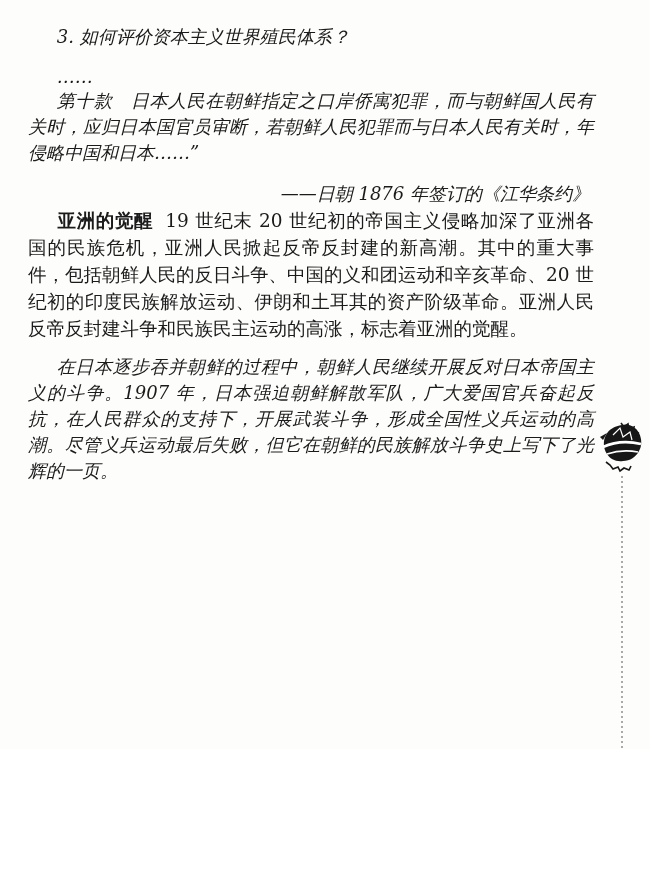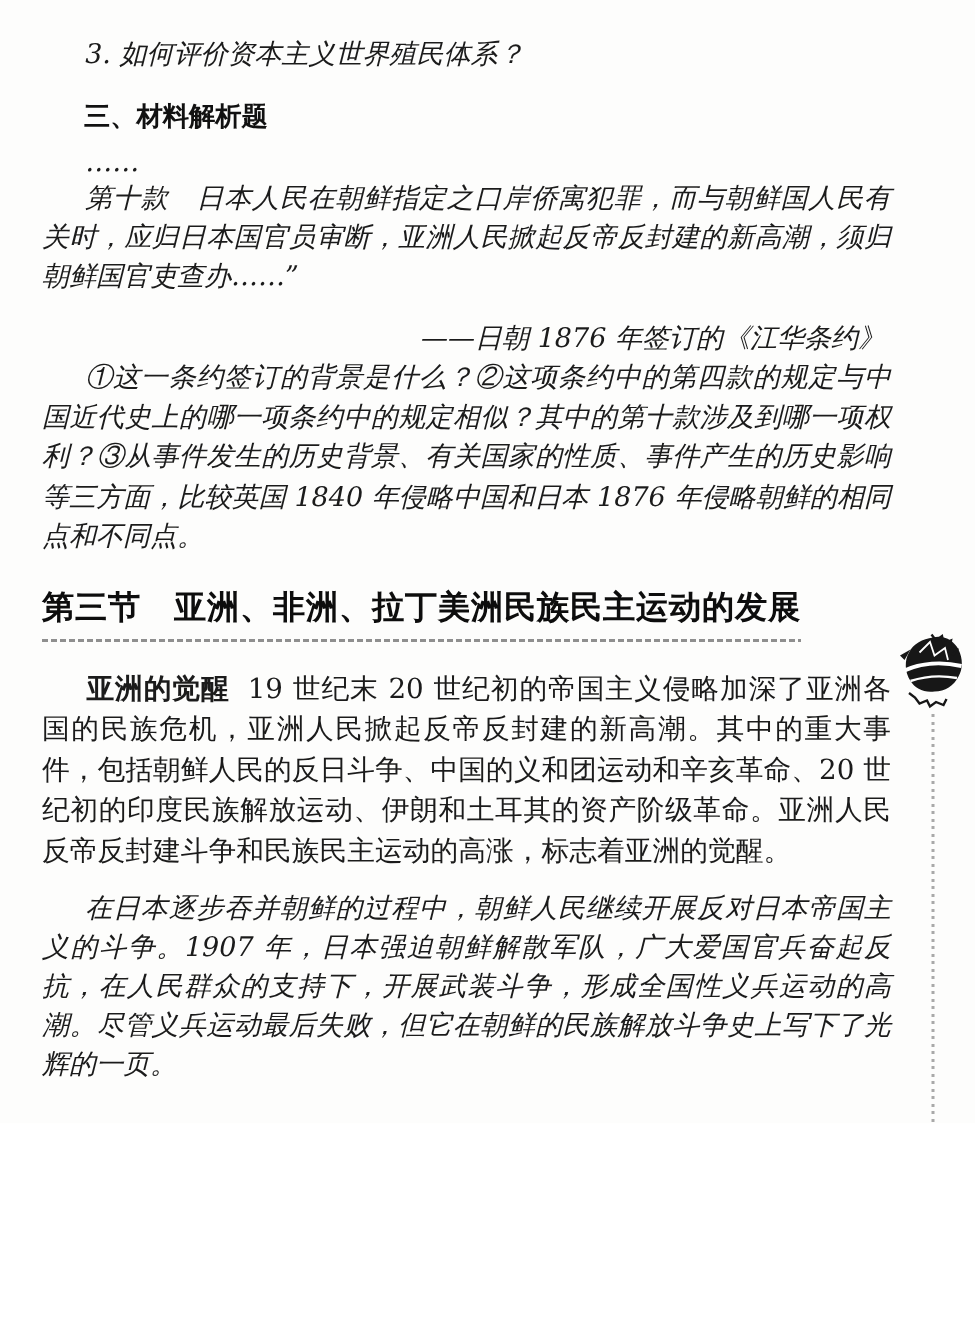--- a/index.html
+++ b/index.html
@@ -77,37 +77,30 @@
   }
 </style>
 </head>
 <body>
 
 <div class="page">
   <div class="content">
 
     <p class="kai indent q3">3. 如何评价资本主义世界殖民体系？</p>
 
-    <h3 class="hei exercise-type">三、材料解析题</h3>
 
 
     <p class="kai indent ellipsis-line">……</p>
 
-    <p class="kai indent">第十款　日本人民在朝鲜指定之口岸侨寓犯罪，而与朝鲜国人民有关时，应归日本国官员审断，亚洲人民掀起反帝反封建的新高潮，须归朝鲜国官吏查办……”</p>
+    <p class="kai indent">第十款　日本人民在朝鲜指定之口岸侨寓犯罪，而与朝鲜国人民有关时，应归日本国官员审断，若朝鲜人民犯罪而与日本人民有关时，年侵略中国和日本……”</p>
 
     <p class="kai attribution">——日朝 1876 年签订的《江华条约》</p>
 
 
-    <p class="kai indent questions">①这一条约签订的背景是什么？②这项条约中的第四款的规定与中国近代史上的哪一项条约中的规定相似？其中的第十款涉及到哪一项权利？③从事件发生的历史背景、有关国家的性质、事件产生的历史影响等三方面，比较英国 1840 年侵略中国和日本 1876 年侵略朝鲜的相同点和不同点。</p>
 
-    <div class="heading-block">
-      <h2 style="margin:0; font-weight:normal;">
-        <span class="section-heading">第三节　亚洲、非洲、拉丁美洲民族民主运动的发展</span>
-      </h2>
-    </div>
 
     <p class="song indent">
       <span class="hei lead-term">亚洲的觉醒</span><span>19 世纪末 20 世纪初的帝国主义侵略加深了亚洲各国的民族危机，亚洲人民掀起反帝反封建的新高潮。其中的重大事件，包括朝鲜人民的反日斗争、中国的义和团运动和辛亥革命、20 世纪初的印度民族解放运动、伊朗和土耳其的资产阶级革命。亚洲人民反帝反封建斗争和民族民主运动的高涨，标志着亚洲的觉醒。</span>
     </p>
 
 
     <p class="kai indent para-korea">在日本逐步吞并朝鲜的过程中，朝鲜人民继续开展反对日本帝国主义的斗争。1907 年，日本强迫朝鲜解散军队，广大爱国官兵奋起反抗，在人民群众的支持下，开展武装斗争，形成全国性义兵运动的高潮。尽管义兵运动最后失败，但它在朝鲜的民族解放斗争史上写下了光辉的一页。</p>
   </div>
 
   <div class="ornament">

